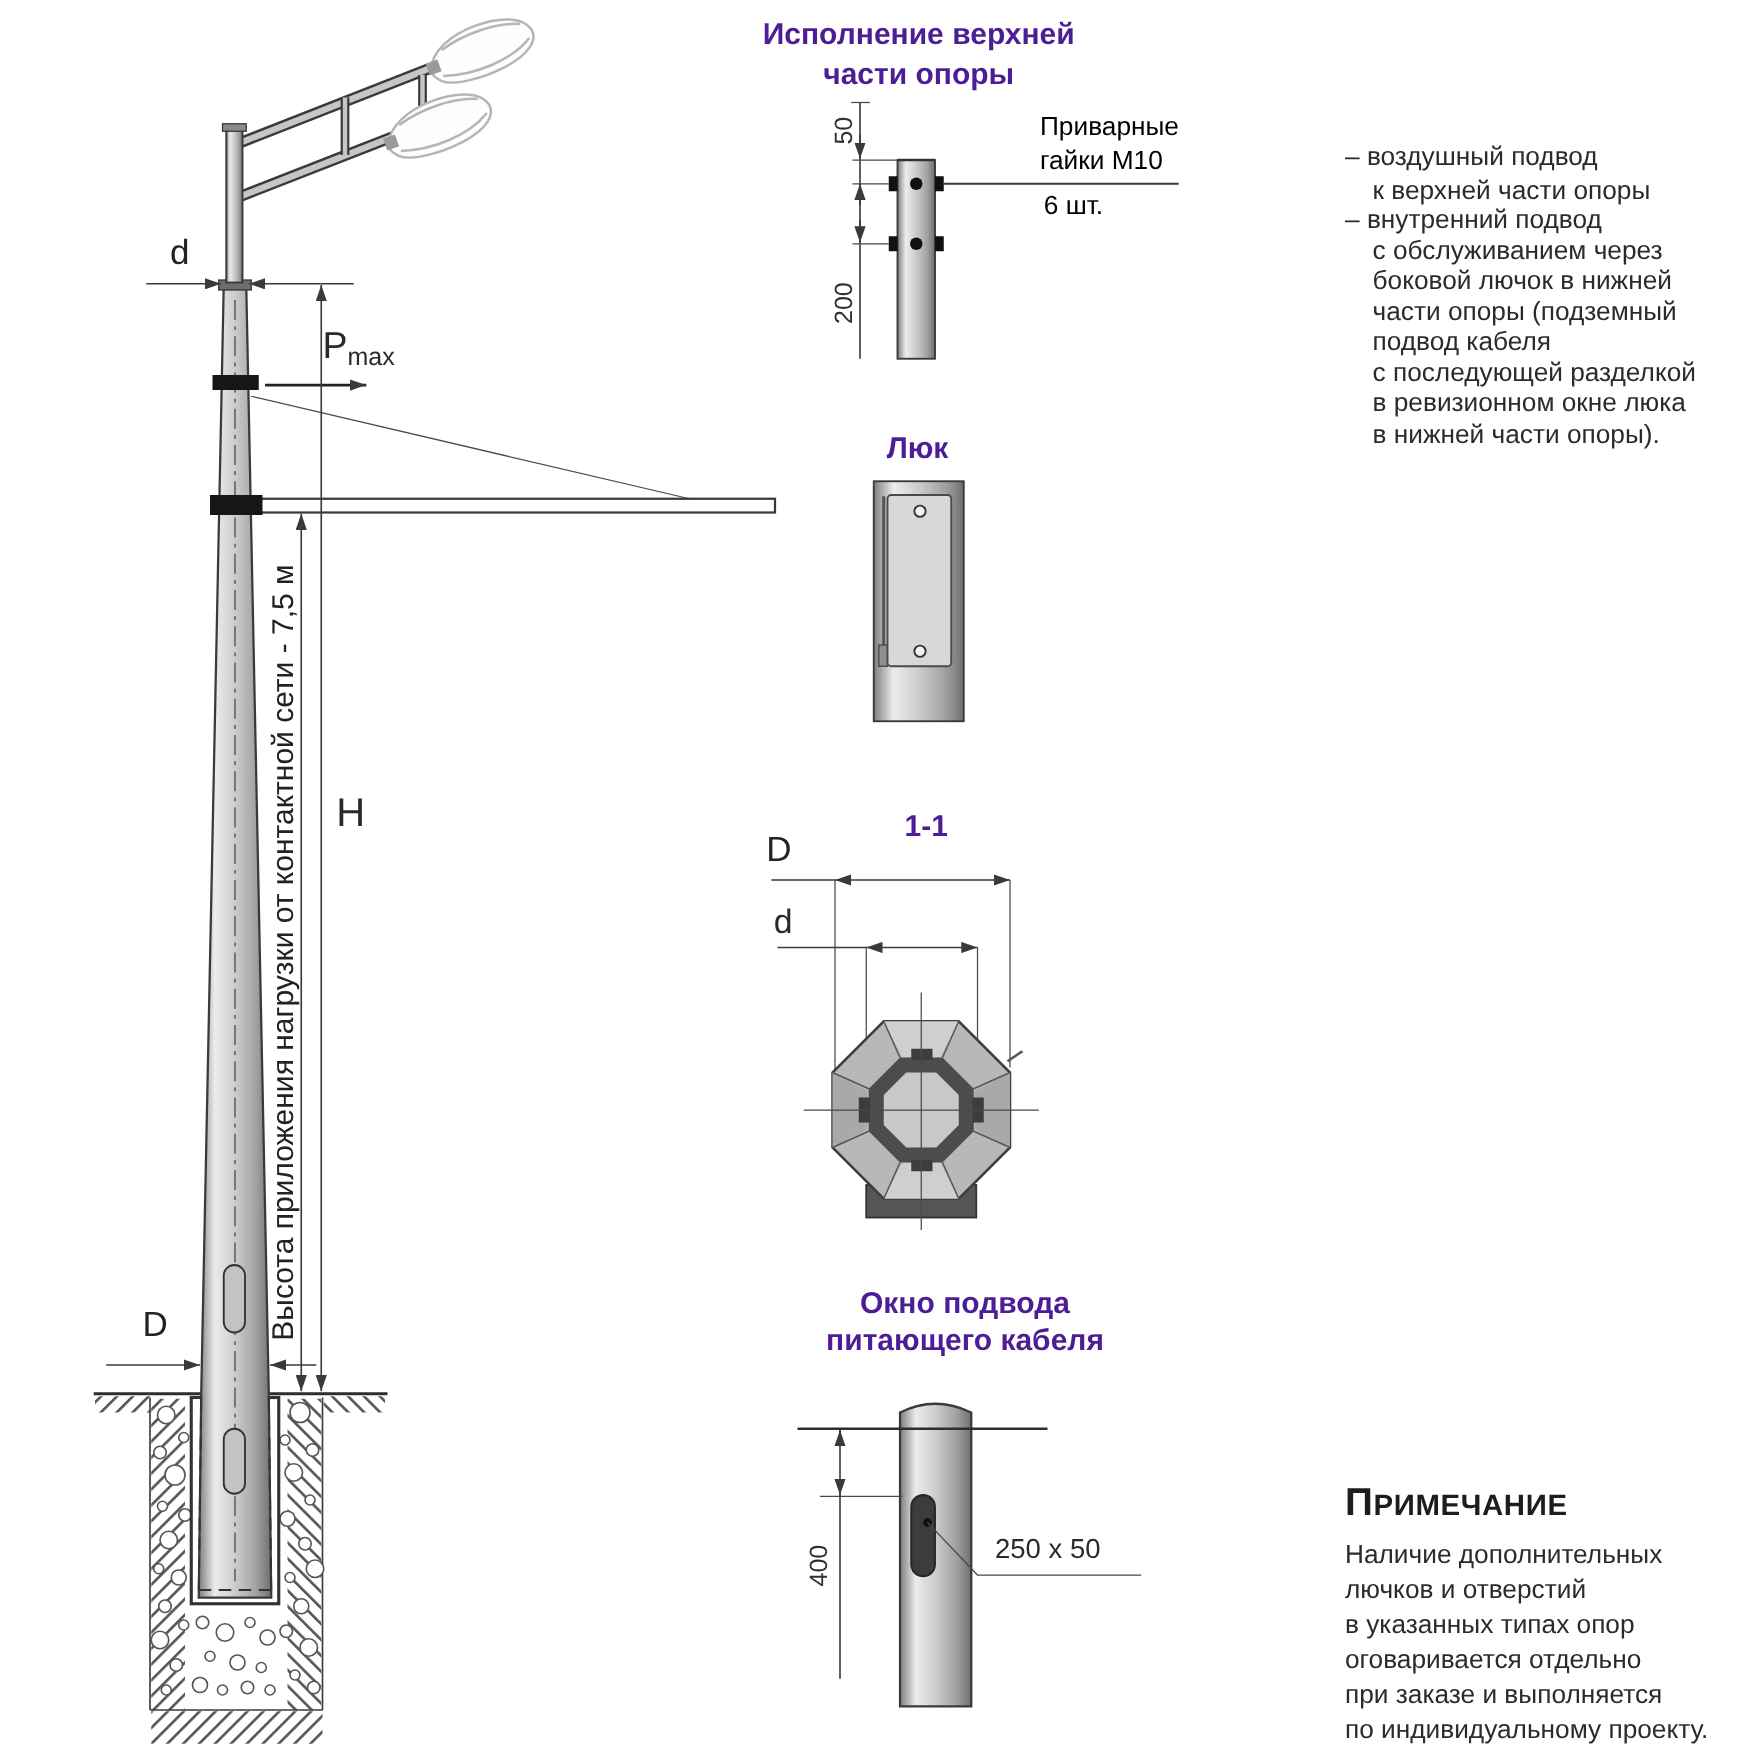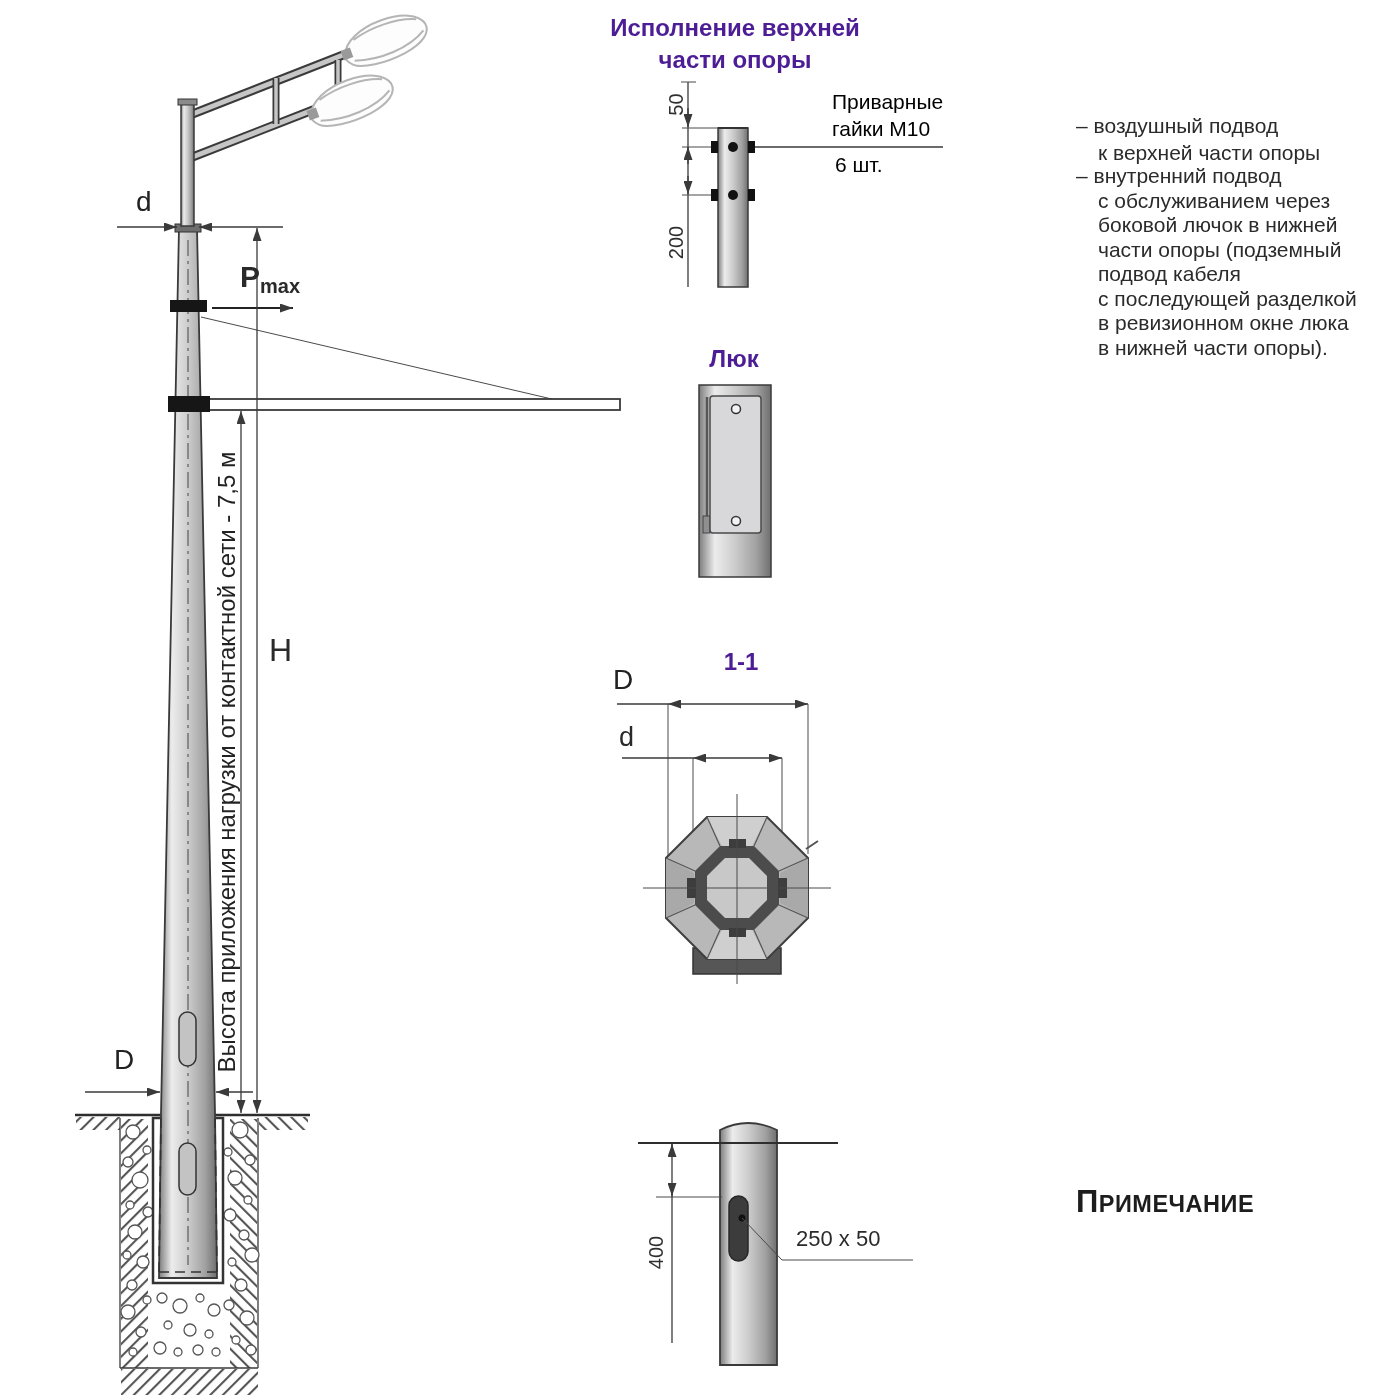--- a/index.html
+++ b/index.html
@@ -243,48 +243,56 @@
     <circle cx="742" cy="1218" r="3.5" fill="#111"></circle>
     <polyline points="742,1218 782,1260 913,1260" class="thin"></polyline>
     <line x1="656" y1="1197" x2="722" y2="1197" class="thin"></line>
     <line x1="672" y1="1143" x2="672" y2="1343" class="ln"></line>
     <line x1="672" y1="1157" x2="672" y2="1144" class="ln" marker-end="url(#ah)"></line>
     <line x1="672" y1="1183" x2="672" y2="1196" class="ln" marker-end="url(#ah)"></line>
   </g>
 </svg>
 
   <div class="txt lbl" style="left:136px;top:186px;">d</div>
-  <div class="txt" style="left:240px;top:260px;font-weight:bold;"><span style="font-size:30px;">P</span><span style="font-size:20px;vertical-align:-6px;">max</span></div>
+  <div class="txt" style="left:258px;top:260px;"><span style="font-size:30px;">P</span><span style="font-size:20px;vertical-align:-6px;">max</span></div>
   <div class="txt rot" style="left:-124px;top:749px;width:700px;height:26px;font-size:24px;color:#222;">Высота приложения нагрузки от контактной сети - 7,5 м</div>
   <div class="txt" style="left:269px;top:632px;font-size:32px;">H</div>
   <div class="txt lbl" style="left:114px;top:1044px;">D</div>
 
   <div class="txt blue t24 ctr" style="left:602px;top:12px;width:266px;">Исполнение верхней
 части опоры</div>
   <div class="txt rot dim" style="left:651px;top:93px;width:50px;">50</div>
   <div class="txt rot dim" style="left:651px;top:231px;width:50px;">200</div>
   <div class="txt t21" style="left:832px;top:88px;">Приварные
 гайки М10</div>
   <div class="txt t21" style="left:835px;top:151px;">6 шт.</div>
 
   <div class="txt blue t24 ctr" style="left:659px;top:343px;width:150px;">Люк</div>
 
   <div class="txt blue t24 ctr" style="left:666px;top:646px;width:150px;">1-1</div>
   <div class="txt lbl" style="left:613px;top:664px;">D</div>
   <div class="txt" style="left:619px;top:722px;font-size:27px;">d</div>
 
+  <div class="txt blue t24 ctr" style="left:638px;top:1028px;width:268px;line-height:30px;">Окно подвода
+питающего кабеля</div>
   <div class="txt rot dim" style="left:626px;top:1241px;width:60px;">400</div>
   <div class="txt" style="left:796px;top:1226px;font-size:22px;">250 x 50</div>
 
   <div class="txt body hang" style="left:1076px;top:112px;line-height:27px;width:300px;">– воздушный подвод
 к верхней части опоры</div>
   <div class="txt body hang" style="left:1076px;top:164px;line-height:24.5px;width:300px;">– внутренний подвод
 с обслуживанием через
 боковой лючок в нижней
 части опоры (подземный
 подвод кабеля
 с последующей разделкой
 в ревизионном окне люка
 в нижней части опоры).</div>
 
   <div class="txt heading" style="left:1076px;top:1182px;">Примечание</div>
+  <div class="txt body" style="left:1076px;top:1230px;line-height:28px;width:310px;">Наличие дополнительных
+лючков и отверстий
+в указанных типах опор
+оговаривается отдельно
+при заказе и выполняется
+по индивидуальному проекту.</div>
 
 </div>
 
 </body></html>

